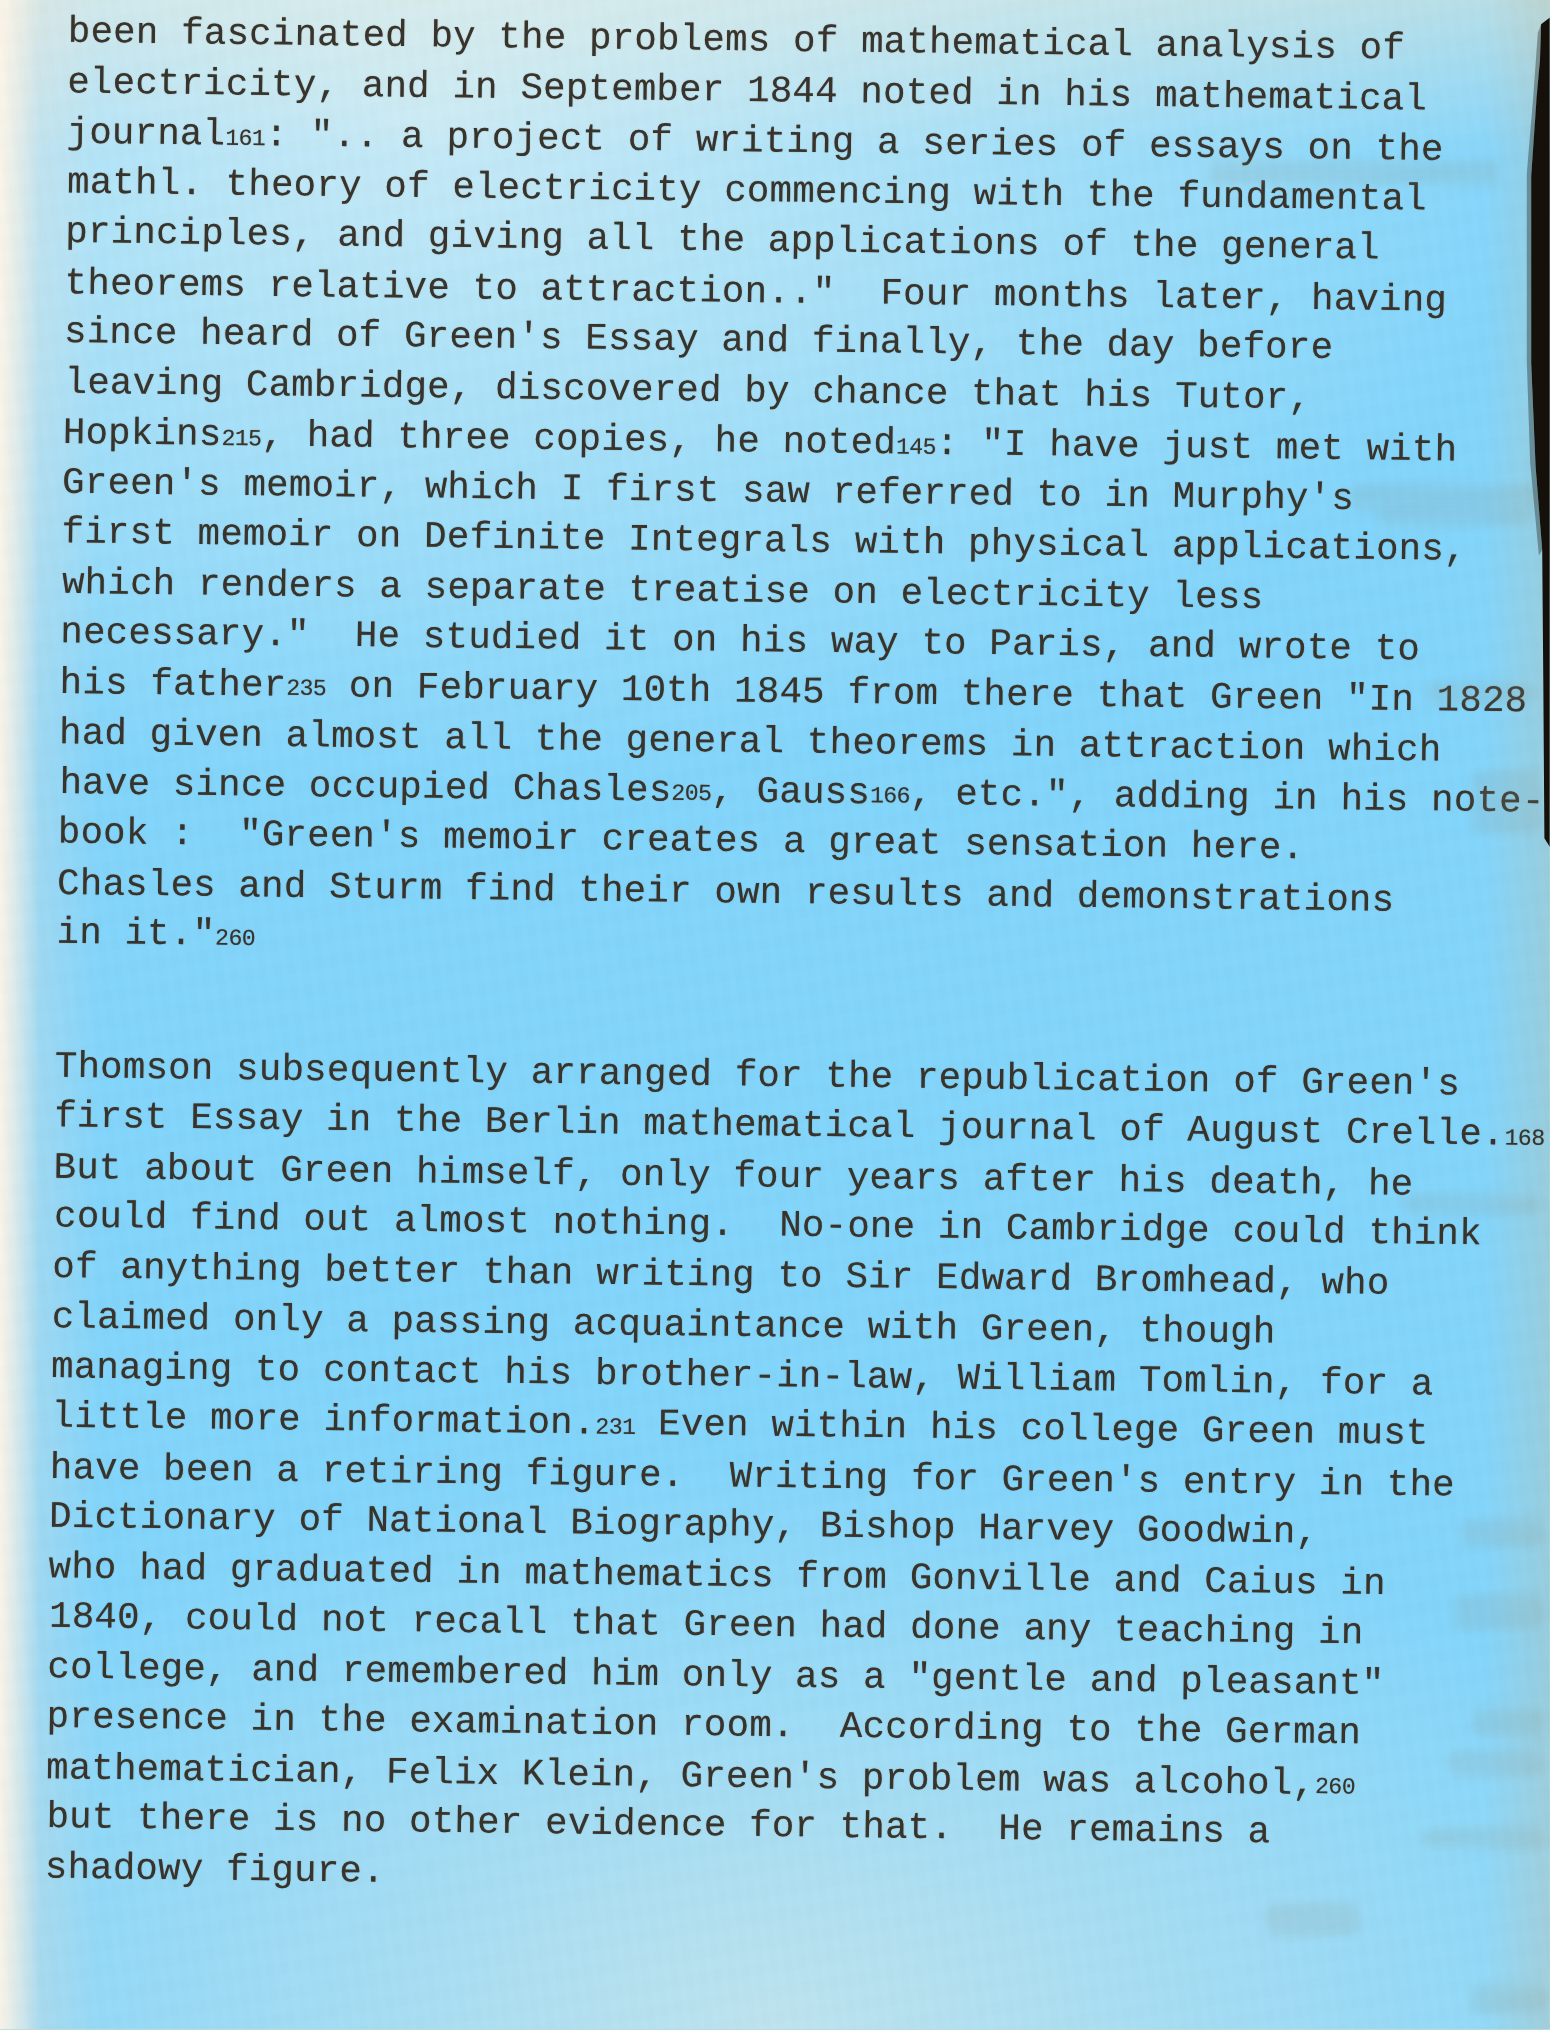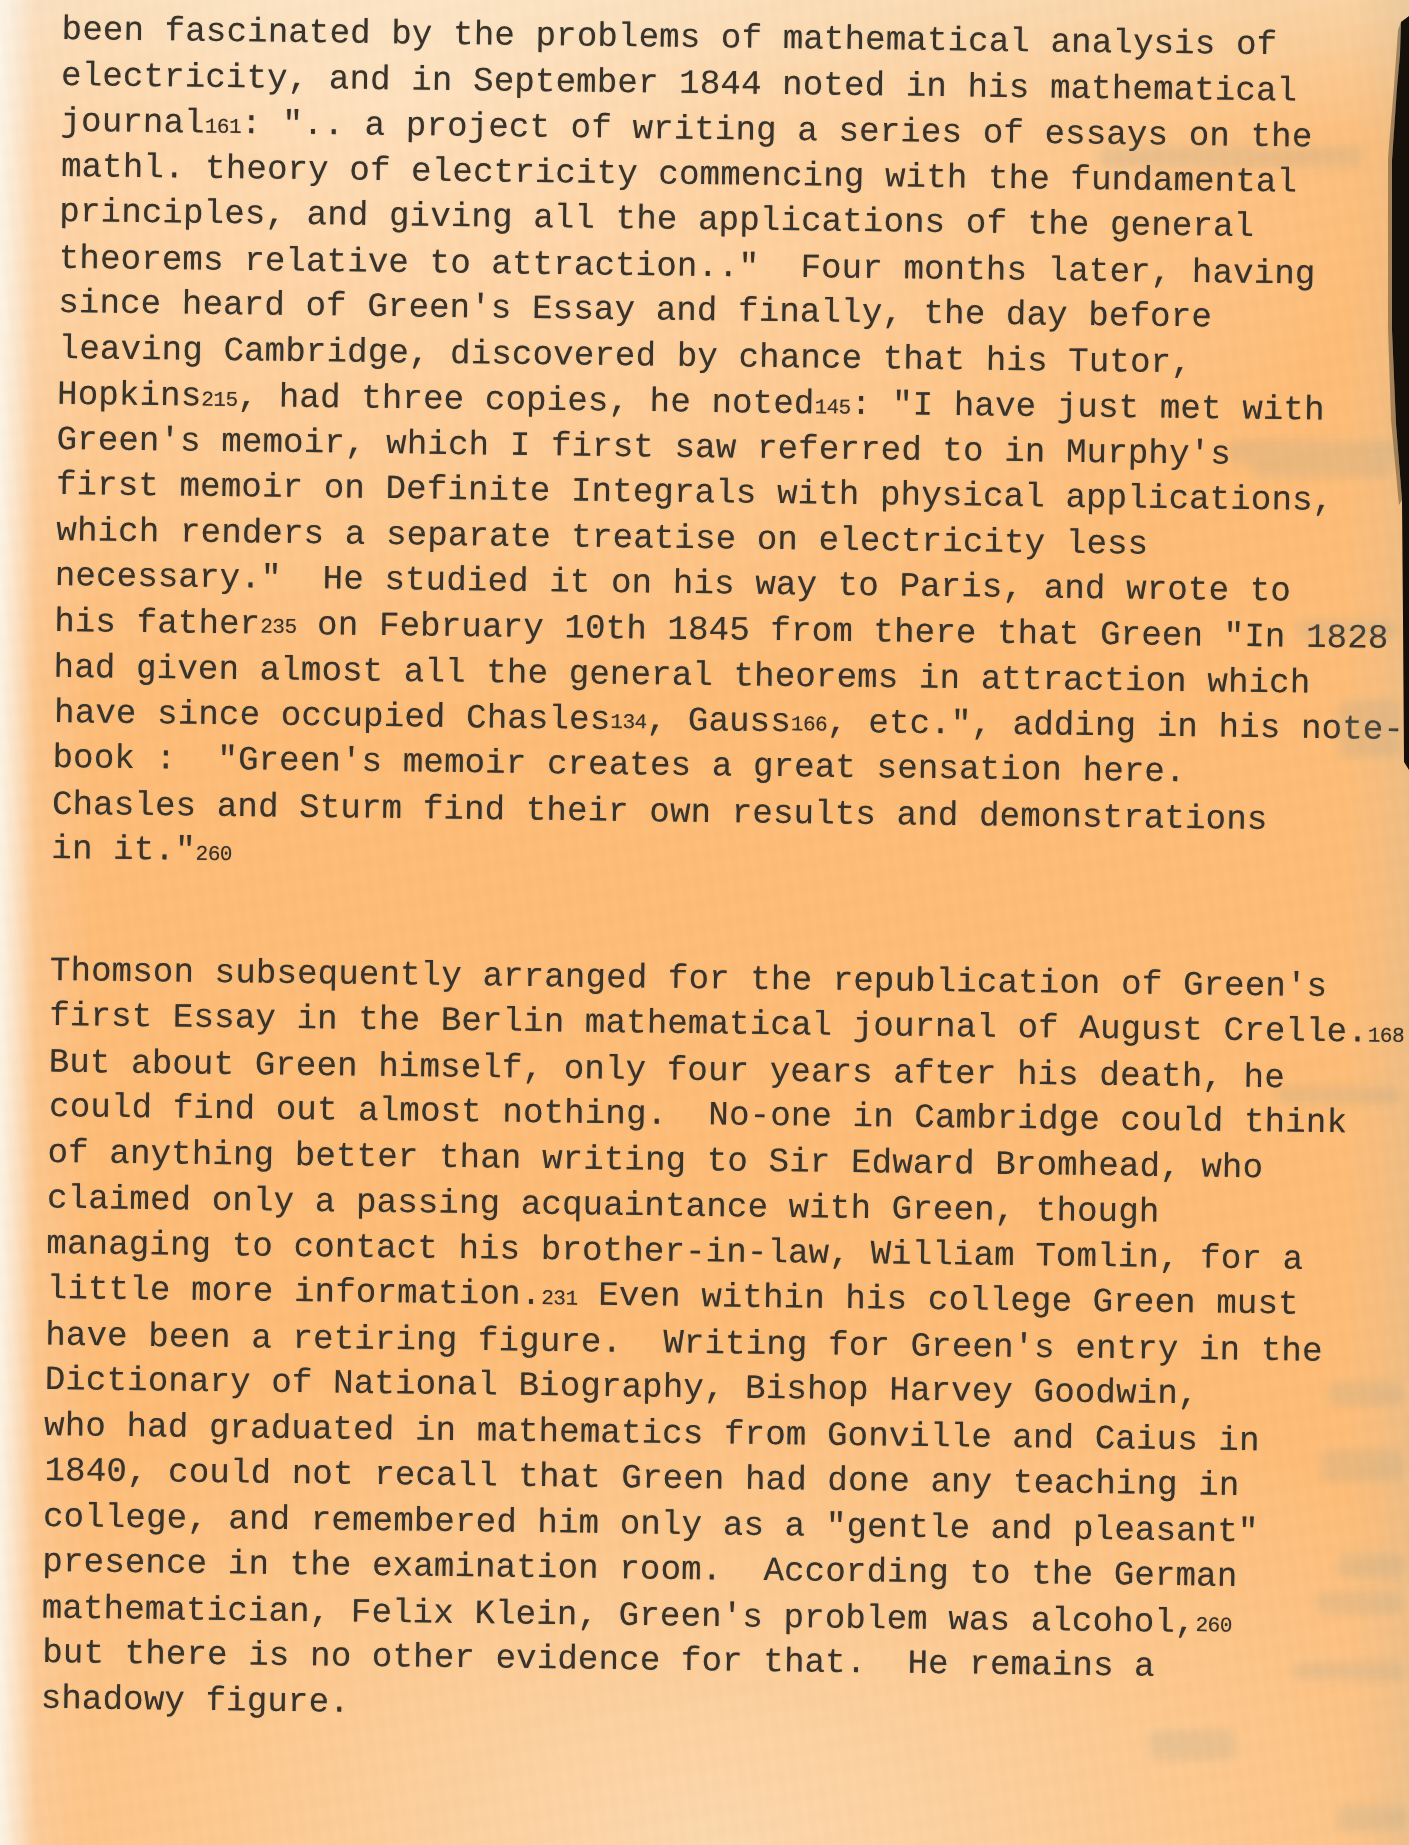--- a/index.html
+++ b/index.html
@@ -5,21 +5,21 @@
   html, body {
     margin: 0;
     padding: 0;
     background: #e9dfc8;
   }
   .page {
     position: relative;
     width: 1409px;
     height: 1845px;
     overflow: hidden;
-    background: #fdba74;
+    background: #7dd3fc;
     font-family: "Liberation Mono", "DejaVu Sans Mono", monospace;
   }
   
   .page-shading {
     position: absolute;
     inset: 0;
     pointer-events: none;
     background:
       linear-gradient(90deg, rgba(252,245,233,0.95) 0px, rgba(252,245,233,0) 36px),
       linear-gradient(90deg, rgba(248,226,210,0.38) 0px, rgba(248,226,210,0) 90px),
@@ -101,21 +101,21 @@
         <div class="line">theorems relative to attraction.."  Four months later, having</div>
         <div class="line">since heard of Green's Essay and finally, the day before</div>
         <div class="line">leaving Cambridge, discovered by chance that his Tutor,</div>
         <div class="line">Hopkins<sup class="fn">215</sup>, had three copies, he noted<sup class="fn">145</sup>: "I have just met with</div>
         <div class="line">Green's memoir, which I first saw referred to in Murphy's</div>
         <div class="line">first memoir on Definite Integrals with physical applications,</div>
         <div class="line">which renders a separate treatise on electricity less</div>
         <div class="line">necessary."  He studied it on his way to Paris, and wrote to</div>
         <div class="line">his father<sup class="fn">235</sup> on February 10th 1845 from there that Green "In 1828</div>
         <div class="line">had given almost all the general theorems in attraction which</div>
-        <div class="line">have since occupied Chasles<sup class="fn">134</sup>, Gauss<sup class="fn">166</sup>, etc.", adding in his note-</div>
+        <div class="line">have since occupied Chasles<sup class="fn">205</sup>, Gauss<sup class="fn">166</sup>, etc.", adding in his note-</div>
         <div class="line">book :  "Green's memoir creates a great sensation here.</div>
         <div class="line">Chasles and Sturm find their own results and demonstrations</div>
         <div class="line">in it."<sup class="fn">260</sup></div>
       </div>
       <div class="paragraph">
         <div class="line">Thomson subsequently arranged for the republication of Green's</div>
         <div class="line">first Essay in the Berlin mathematical journal of August Crelle.<sup class="fn">168</sup></div>
         <div class="line">But about Green himself, only four years after his death, he</div>
         <div class="line">could find out almost nothing.  No-one in Cambridge could think</div>
         <div class="line">of anything better than writing to Sir Edward Bromhead, who</div>

